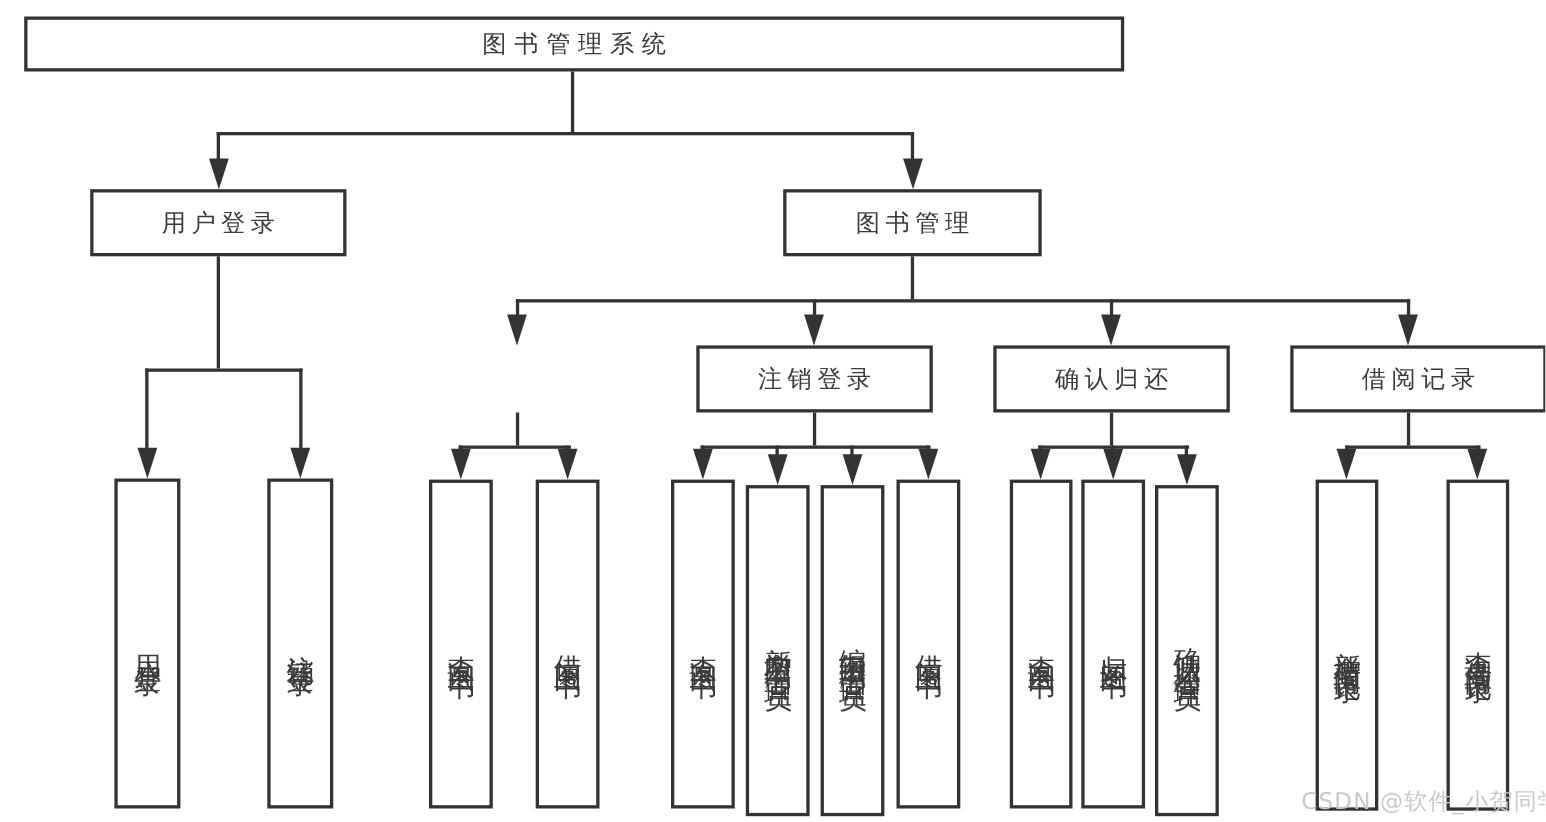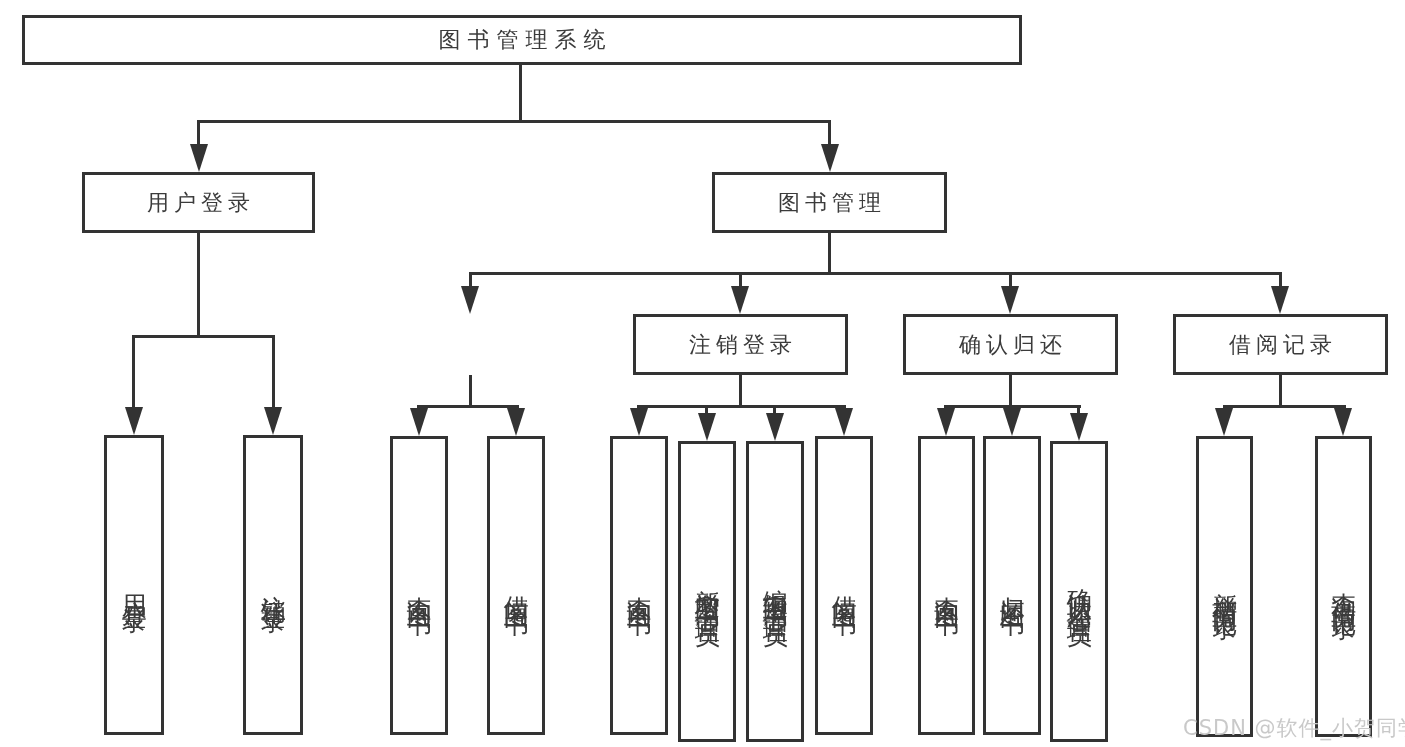--- a/index.html
+++ b/index.html
@@ -68,21 +68,21 @@
   <div class="line" style="left:739px;top:272px;width:3px;height:16px;"></div>
   <div class="line" style="left:1009px;top:272px;width:3px;height:16px;"></div>
   <div class="line" style="left:1279px;top:272px;width:3px;height:16px;"></div>
   <div class="arr" style="left:461px;top:286px;"></div>
   <div class="arr" style="left:731px;top:286px;"></div>
   <div class="arr" style="left:1001px;top:286px;"></div>
   <div class="arr" style="left:1271px;top:286px;"></div>
 
   <div class="box h" style="left:633px;top:314px;width:215px;height:61px;">注销登录</div>
   <div class="box h" style="left:903px;top:314px;width:215px;height:61px;">确认归还</div>
-  <div class="box h" style="left:1173px;top:314px;width:215px;height:61px;">借阅记录</div>
+  <div class="box h" style="left:1173px;top:314px;width:233px;height:61px;">借阅记录</div>
 
   <div class="line" style="left:469px;top:375px;width:3px;height:30px;"></div>
   <div class="line" style="left:417px;top:405px;width:102px;height:3px;"></div>
   <div class="line" style="left:417px;top:405px;width:3px;height:6px;"></div>
   <div class="line" style="left:514px;top:405px;width:3px;height:6px;"></div>
   <div class="arr" style="left:410px;top:408px;"></div>
   <div class="arr" style="left:507px;top:408px;"></div>
 
   <div class="line" style="left:739px;top:375px;width:3px;height:30px;"></div>
   <div class="line" style="left:637px;top:405px;width:209px;height:3px;"></div>

